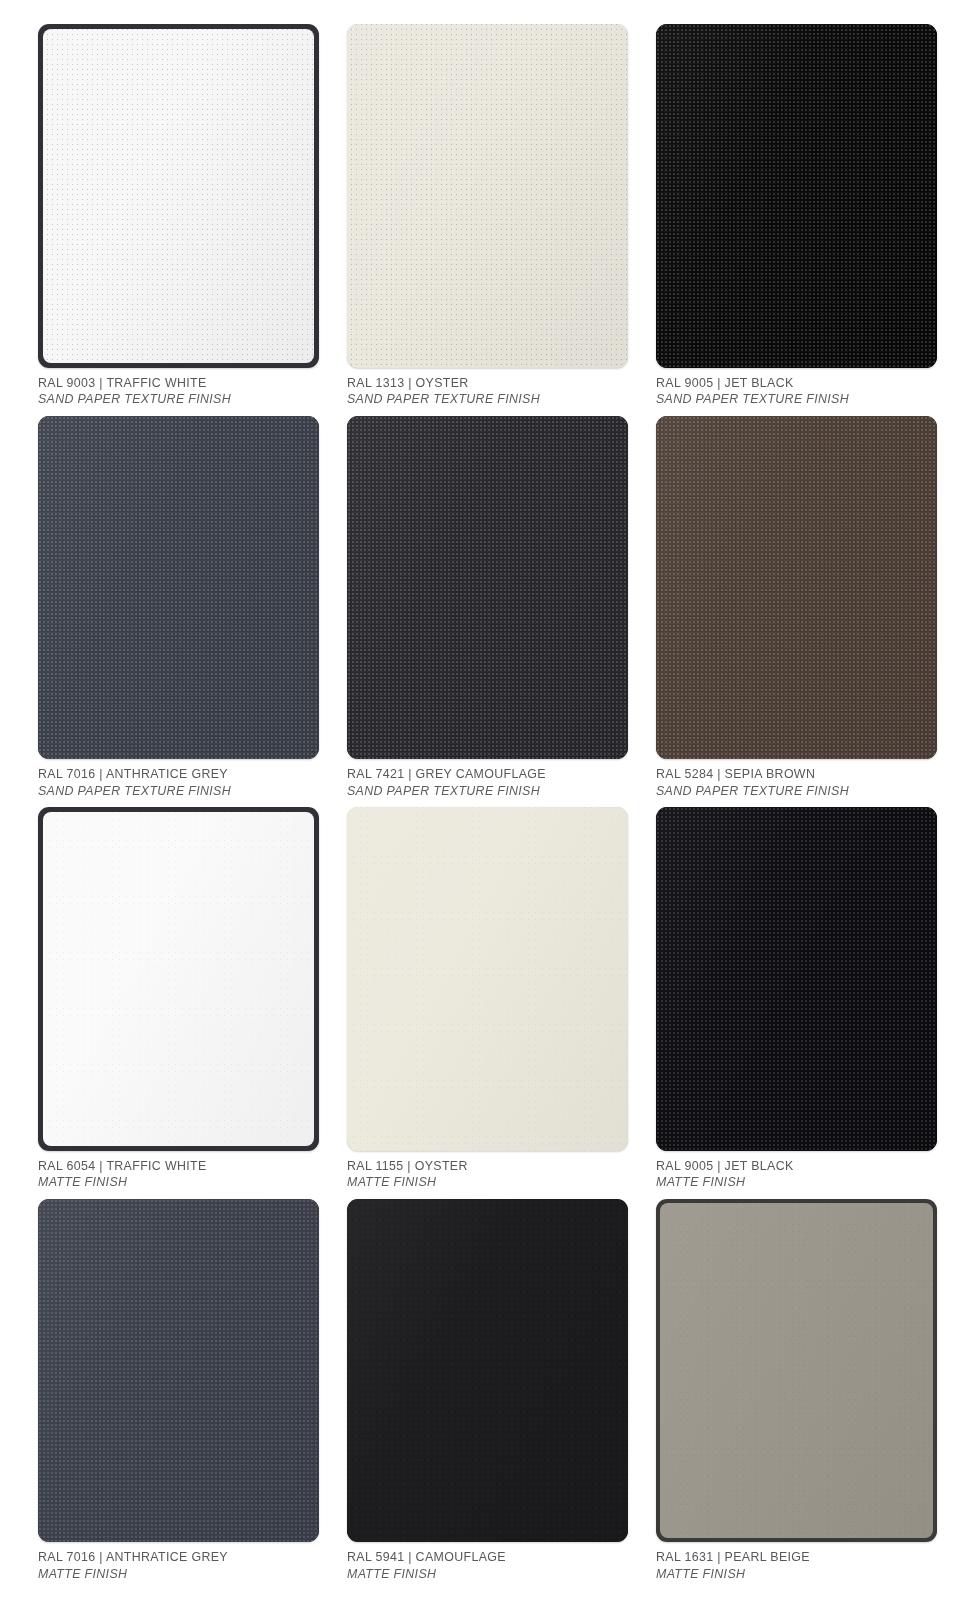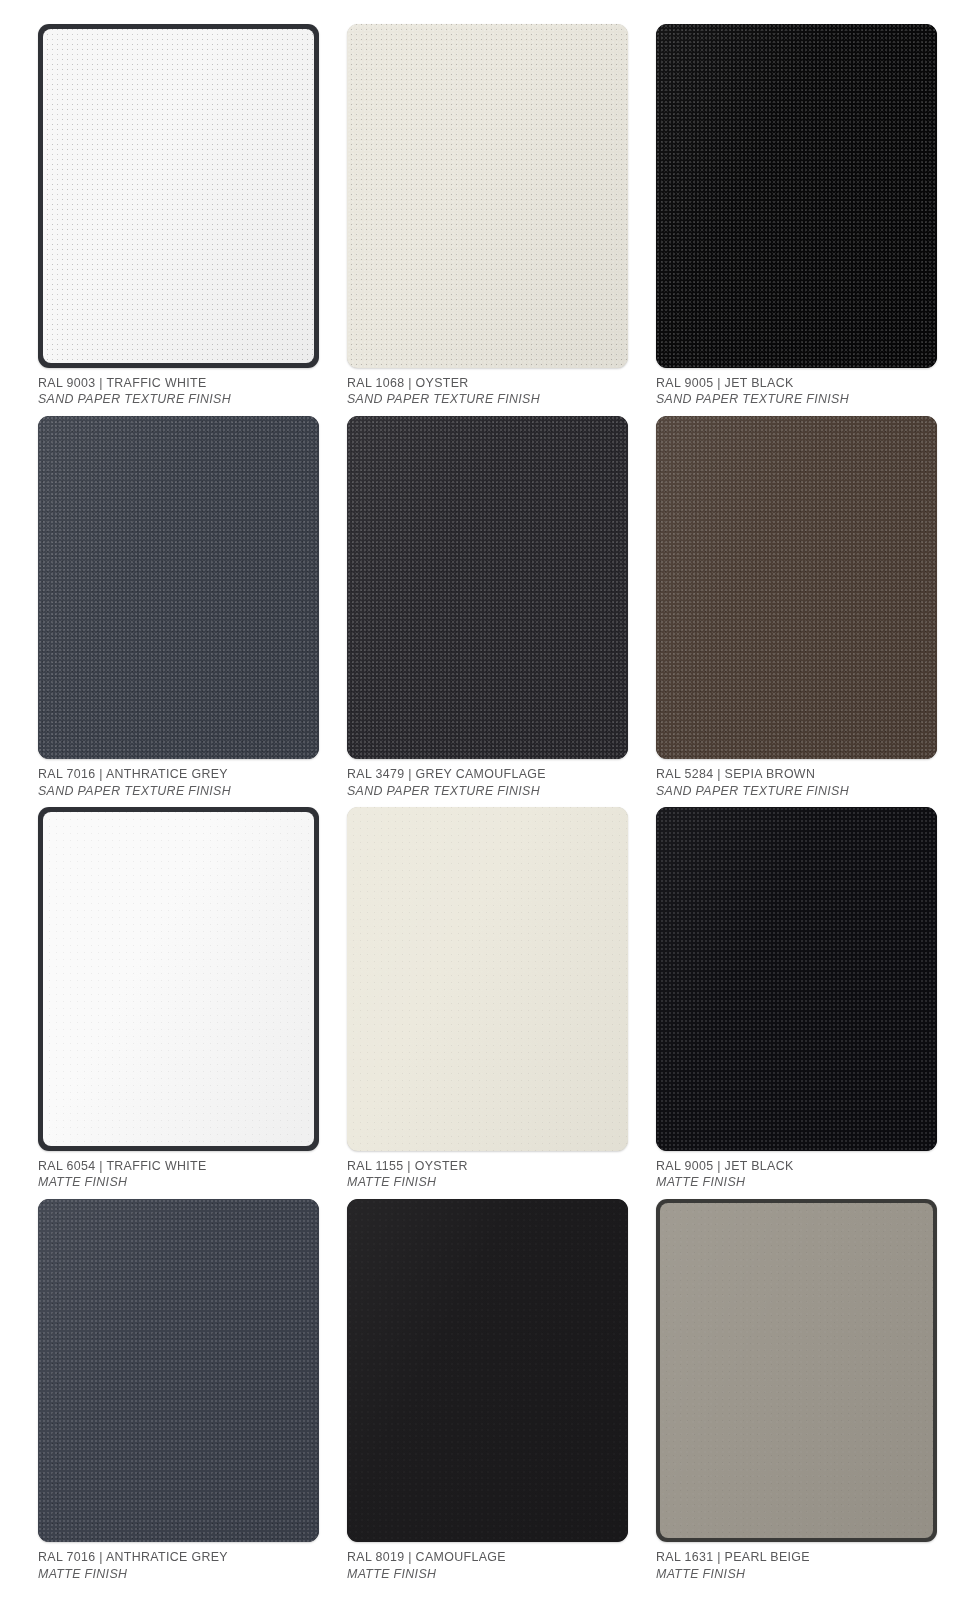--- a/index.html
+++ b/index.html
@@ -120,21 +120,21 @@
         <div class="caption-line finish">SAND PAPER TEXTURE FINISH</div>
       </div>
     </div>
     <div class="swatch-cell">
       <div class="chip tex-sand no-frame" style="background: rgb(216, 213, 203); padding: 0px;">
         <div class="chip-inner" style="background-color: rgb(233, 230, 220); border-radius: 11px;">
           <div class="sheen" style="background: linear-gradient(118deg, rgba(255, 255, 255, 0.055) 0%, rgba(255, 255, 255, 0.01) 38%, rgba(0, 0, 0, 0.043) 100%);"></div>
         </div>
       </div>
       <div class="caption">
-        <div class="caption-line">RAL 1068  |  OYSTER</div>
+        <div class="caption-line">RAL 1313  |  OYSTER</div>
         <div class="caption-line finish">SAND PAPER TEXTURE FINISH</div>
       </div>
     </div>
     <div class="swatch-cell">
       <div class="chip tex-sand no-frame" style="background: rgb(26, 26, 28); padding: 0px;">
         <div class="chip-inner" style="background-color: rgb(7, 7, 8); border-radius: 11px;">
           <div class="sheen" style="background: linear-gradient(118deg, rgba(255, 255, 255, 0.055) 0%, rgba(255, 255, 255, 0.01) 38%, rgba(0, 0, 0, 0.043) 100%);"></div>
         </div>
       </div>
       <div class="caption">
@@ -153,21 +153,21 @@
         <div class="caption-line finish">SAND PAPER TEXTURE FINISH</div>
       </div>
     </div>
     <div class="swatch-cell">
       <div class="chip tex-sand no-frame" style="background: rgb(31, 30, 34); padding: 0px;">
         <div class="chip-inner" style="background-color: rgb(38, 37, 42); border-radius: 11px;">
           <div class="sheen" style="background: linear-gradient(118deg, rgba(255, 255, 255, 0.055) 0%, rgba(255, 255, 255, 0.01) 38%, rgba(0, 0, 0, 0.043) 100%);"></div>
         </div>
       </div>
       <div class="caption">
-        <div class="caption-line">RAL 3479  |  GREY CAMOUFLAGE</div>
+        <div class="caption-line">RAL 7421  |  GREY CAMOUFLAGE</div>
         <div class="caption-line finish">SAND PAPER TEXTURE FINISH</div>
       </div>
     </div>
     <div class="swatch-cell">
       <div class="chip tex-sand no-frame" style="background: rgb(60, 49, 42); padding: 0px;">
         <div class="chip-inner" style="background-color: rgb(74, 60, 51); border-radius: 11px;">
           <div class="sheen" style="background: linear-gradient(118deg, rgba(255, 255, 255, 0.055) 0%, rgba(255, 255, 255, 0.01) 38%, rgba(0, 0, 0, 0.043) 100%);"></div>
         </div>
       </div>
       <div class="caption">
@@ -219,21 +219,21 @@
         <div class="caption-line finish">MATTE FINISH</div>
       </div>
     </div>
     <div class="swatch-cell">
       <div class="chip tex-matte no-frame" style="background: rgb(42, 42, 44); padding: 0px;">
         <div class="chip-inner" style="background-color: rgb(26, 25, 27); border-radius: 11px;">
           <div class="sheen" style="background: linear-gradient(118deg, rgba(255, 255, 255, 0.055) 0%, rgba(255, 255, 255, 0.01) 38%, rgba(0, 0, 0, 0.043) 100%);"></div>
         </div>
       </div>
       <div class="caption">
-        <div class="caption-line">RAL 8019  |  CAMOUFLAGE</div>
+        <div class="caption-line">RAL 5941  |  CAMOUFLAGE</div>
         <div class="caption-line finish">MATTE FINISH</div>
       </div>
     </div>
     <div class="swatch-cell">
       <div class="chip tex-matte thin-frame" style="background: rgb(58, 58, 56); padding: 4px;">
         <div class="chip-inner" style="background-color: rgb(155, 150, 140);">
           <div class="sheen" style="background: linear-gradient(118deg, rgba(255, 255, 255, 0.055) 0%, rgba(255, 255, 255, 0.01) 38%, rgba(0, 0, 0, 0.043) 100%);"></div>
         </div>
       </div>
       <div class="caption">

